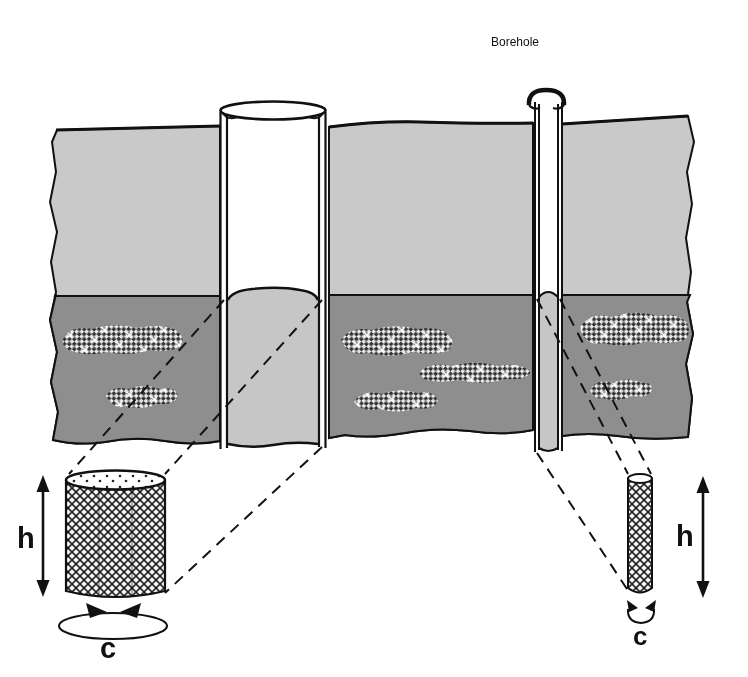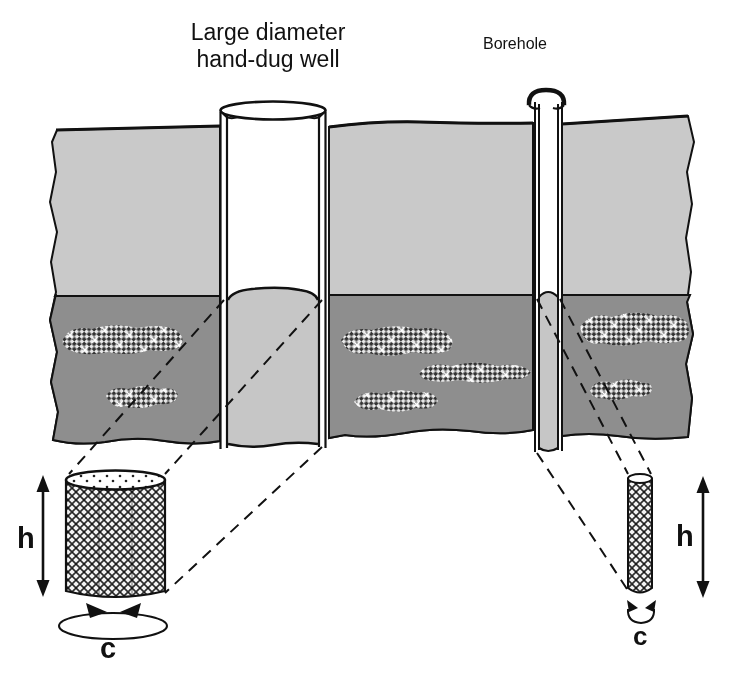--- a/index.html
+++ b/index.html
@@ -2,21 +2,21 @@
 <html style="--background: #ffffff; --upper-layer: #c9c9c9; --lower-layer: #8e8e8e; --well-water: #c6c6c6; --outline: #111111; --text: #111111;"><head>
 <meta charset="utf-8">
 <style>
   html,body{margin:0;padding:0;background:#fff;}
   body{width:748px;height:677px;overflow:hidden;
        font-family:"Liberation Sans","DejaVu Sans",sans-serif;}
   .stage{position:relative;width:748px;height:677px;background:var(--background,#fff);}
   .stage svg{position:absolute;left:0;top:0;}
   .label{position:absolute;color:var(--text,#111);white-space:pre-line;}
   .title{font-size:23px;line-height:1.18;text-align:center;font-weight:400;}
-  .title-borehole{font-size:16px;}
+  .title-borehole{font-size:12px;}
   .dim{font-weight:700;font-size:29px;line-height:1;}
   .dim-small{font-size:26px;}
   
   .fill-upper{fill:var(--upper-layer,#c9c9c9);}
   .fill-lower{fill:var(--lower-layer,#8e8e8e);}
   .fill-water{fill:var(--well-water,#c6c6c6);}
   .ink{stroke:var(--outline,#111);}
 </style>
 </head>
 <body>
@@ -170,21 +170,19 @@
     <polygon points="107,612 86,603 90,618" fill="#111"></polygon>
     <polygon points="120,612 141,603 137,618" fill="#111"></polygon>
   </g>
   <g>
     <path d="M628,609 Q627,622 641,623 Q655,622 654,609" fill="none" class="ink" stroke-width="2"></path>
     <polygon points="638,608 627,600 629,612" fill="#111"></polygon>
     <polygon points="645,608 656,600 654,612" fill="#111"></polygon>
   </g>
 </svg>
 
-<div class="label title" style="left:178px;top:19px;width:180px;">Large diameter
-hand-dug well</div>
 <div class="label title title-borehole" style="left:465px;top:35px;width:100px;">Borehole</div>
 <div class="label dim" style="left:17px;top:524px;">h</div>
 <div class="label dim" style="left:100px;top:634px;">c</div>
 <div class="label dim" style="left:676px;top:522px;">h</div>
 <div class="label dim dim-small" style="left:633px;top:623px;">c</div>
 
 </div>
 
 </body></html>

